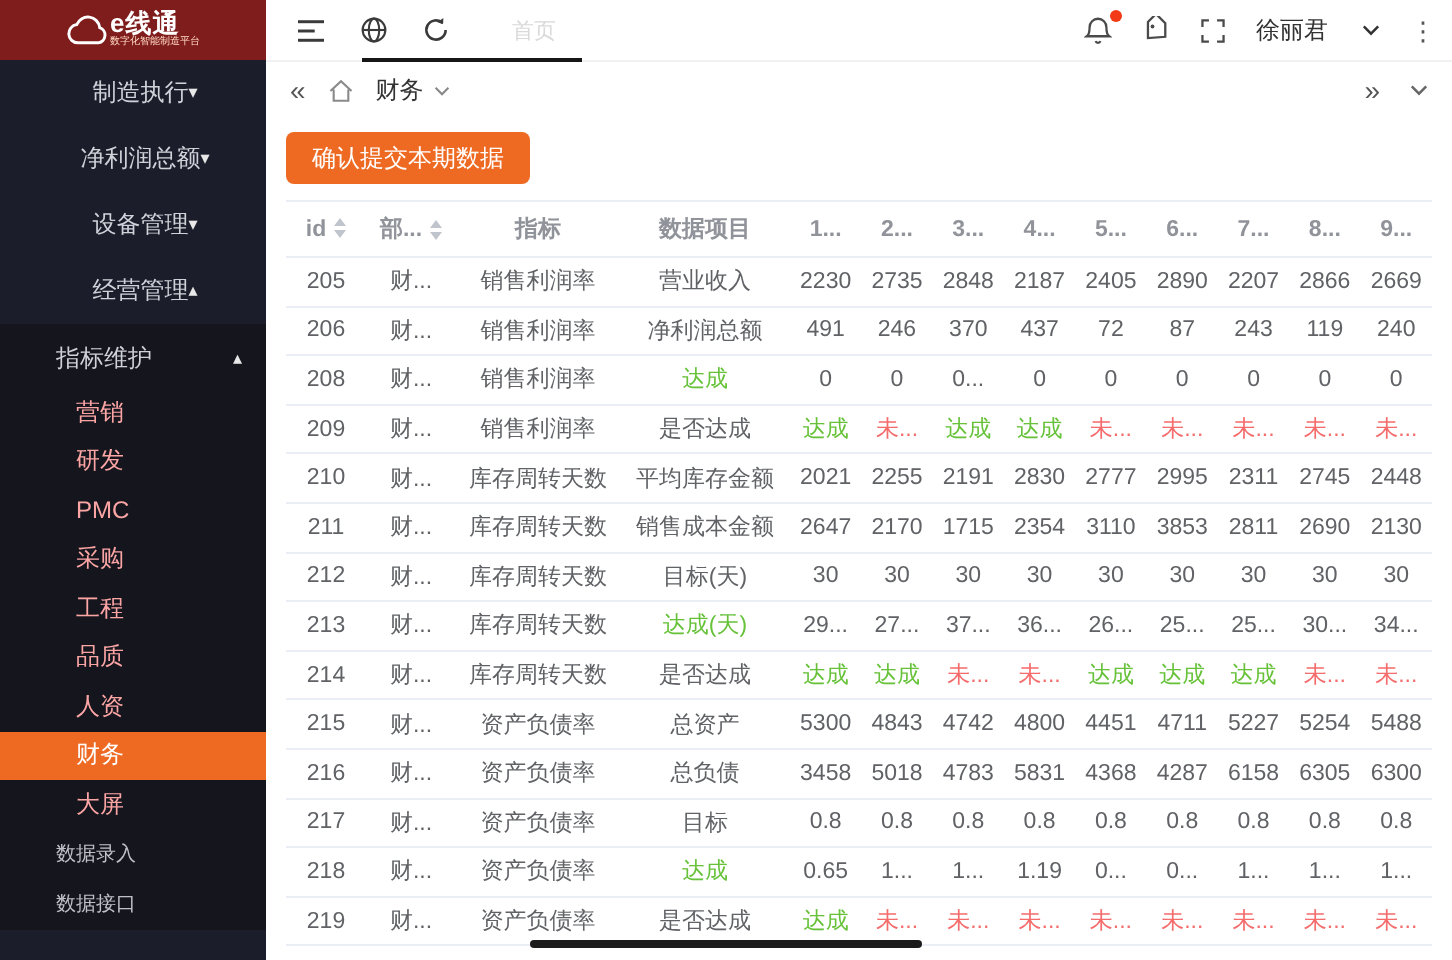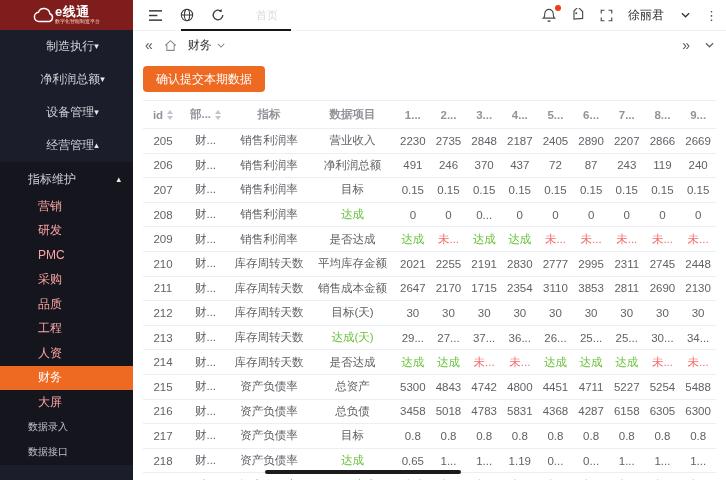--- a/index.html
+++ b/index.html
@@ -90,22 +90,22 @@
         </div>
         <div class="submenu-block">
           <div class="side-subheader">
             <div class="lbl">指标维护</div>
             <div class="arrow">▴</div>
           </div>
           <div class="side-item">营销</div>
           <div class="side-item">研发</div>
           <div class="side-item">PMC</div>
           <div class="side-item">采购</div>
+          <div class="side-item">工程</div>
           <div class="side-item">品质</div>
-          <div class="side-item">工程</div>
           <div class="side-item">人资</div>
           <div class="side-item active">财务</div>
           <div class="side-item">大屏</div>
           <div class="side-extra">数据录入</div>
           <div class="side-extra">数据接口</div>
         </div>
       </nav>
   </aside>
 
   <div class="main">
@@ -251,35 +251,20 @@
               <td>246</td>
               <td>370</td>
               <td>437</td>
               <td>72</td>
               <td>87</td>
               <td>243</td>
               <td>119</td>
               <td>240</td>
             </tr>
             <tr>
-              <td>207</td>
-              <td>财...</td>
-              <td>销售利润率</td>
-              <td>目标</td>
-              <td>0.15</td>
-              <td>0.15</td>
-              <td>0.15</td>
-              <td>0.15</td>
-              <td>0.15</td>
-              <td>0.15</td>
-              <td>0.15</td>
-              <td>0.15</td>
-              <td>0.15</td>
-            </tr>
-            <tr>
               <td>208</td>
               <td>财...</td>
               <td>销售利润率</td>
               <td class="ok">达成</td>
               <td>0</td>
               <td>0</td>
               <td>0...</td>
               <td>0</td>
               <td>0</td>
               <td>0</td>

